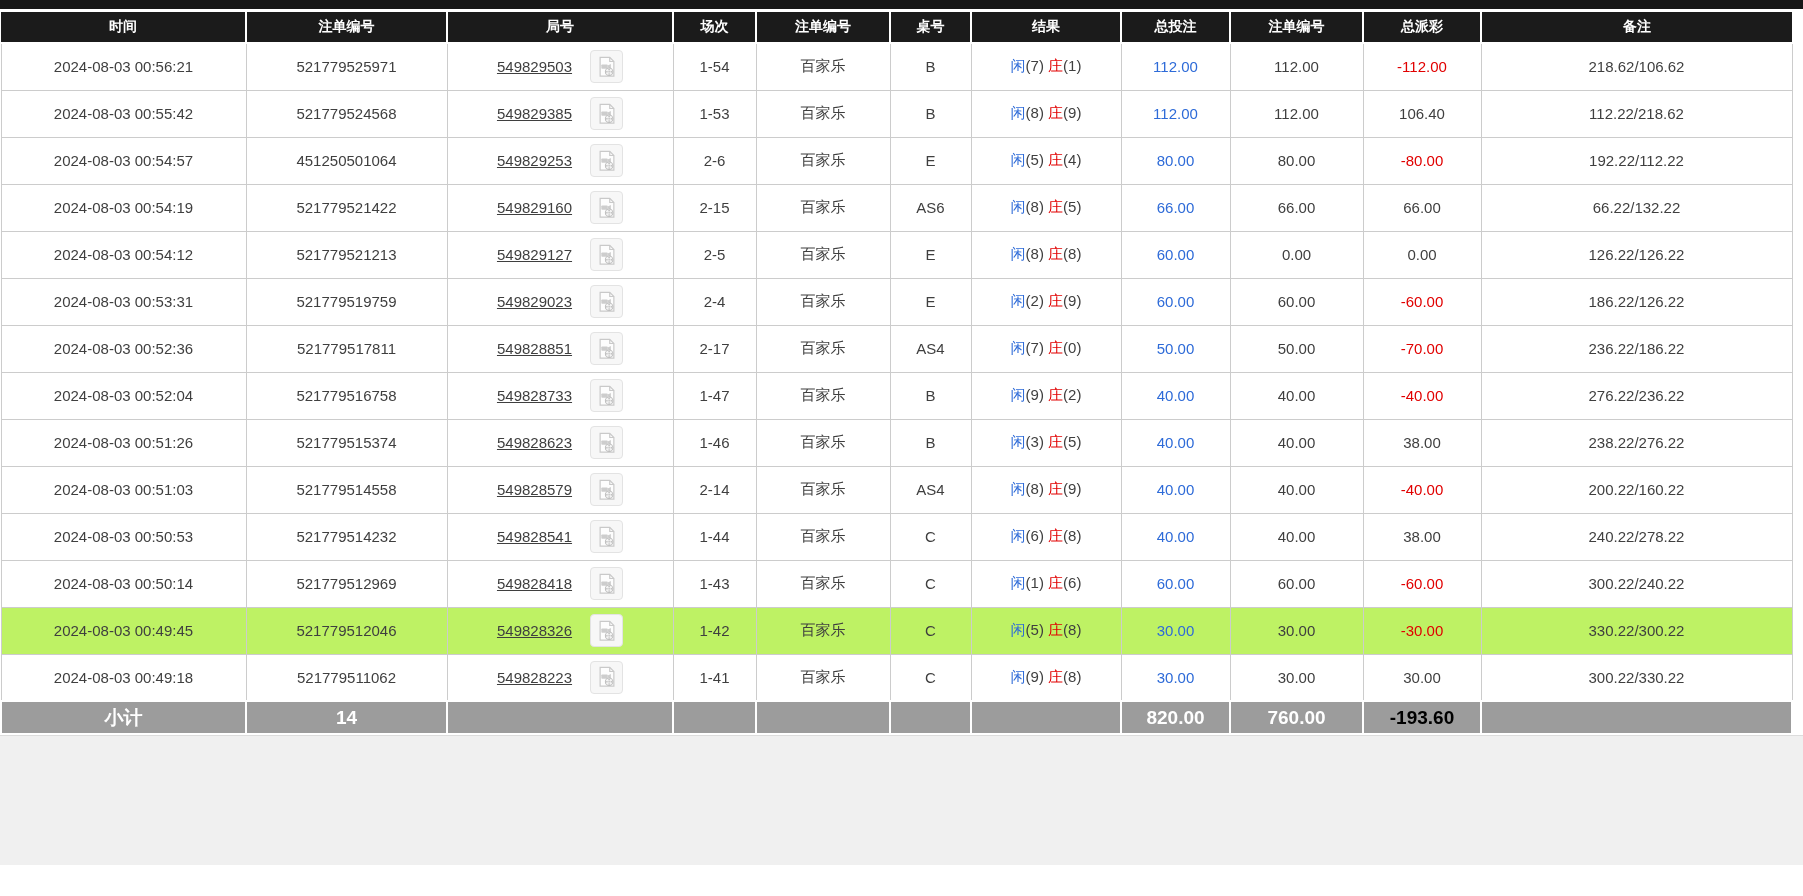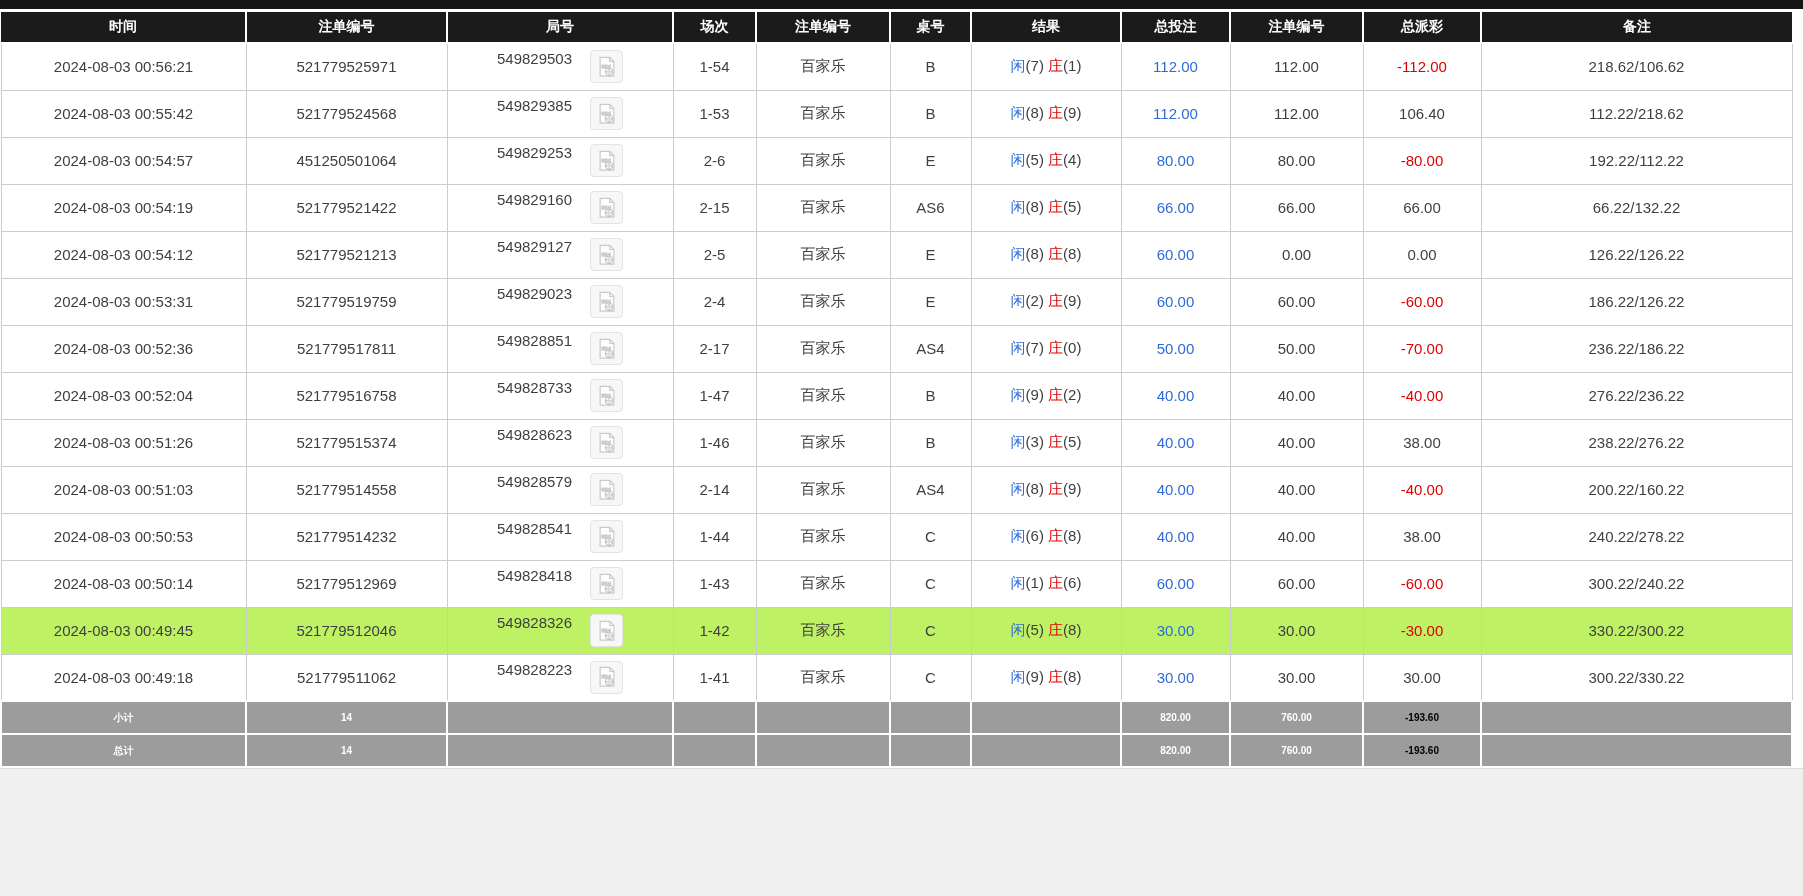--- a/index.html
+++ b/index.html
@@ -13,29 +13,29 @@
     text-align:center; vertical-align:middle;
   }
   thead th:last-child { border-right:none; }
   tbody td {
     height:47px; border:1px solid #cccccc; background:#ffffff;
     text-align:center; vertical-align:middle; font-size:15px; color:#3f3f3f;
   }
   tbody tr.highlight td { background:#bef264; }
   .blue { color:#2e6bd8; }
   .red  { color:#e10000; }
-  .round-cell { display:flex; align-items:flex-start; justify-content:center; gap:18px; }
+  .round-cell { display:flex; align-items:center; justify-content:center; gap:18px;text-decoration:underline; }
   .video-btn {
     width:33px; height:33px; border:1px solid #e3e3e3; border-radius:4px;
     background:#f7f7f7; display:inline-flex; align-items:center; justify-content:center;
     cursor:pointer; padding:0;
   }
   tfoot td {
     background:#9c9c9c; color:#ffffff; height:33px; border:2px solid #ffffff;
-    text-align:center; vertical-align:middle; font-size:10px; font-weight:bold;
+    text-align:center; vertical-align:middle; font-size:19px; font-weight:bold;
   }
   tfoot td.red { color:#000000; }
   .bottom-area { width:1803px; height:130px; background:#f0f0f0; border-top:1px solid #dcdcdc; }
 </style>
 </head>
 <body>
 
 <div class="topbar"></div>
 <div class="gap-line"></div>
 
@@ -511,29 +511,16 @@
         <td></td>
         <td></td>
         <td></td>
         <td></td>
         <td></td>
         <td>820.00</td>
         <td>760.00</td>
         <td class="red">-193.60</td>
         <td></td>
       </tr>
-      <tr>
-        <td>总计</td>
-        <td>14</td>
-        <td></td>
-        <td></td>
-        <td></td>
-        <td></td>
-        <td></td>
-        <td>820.00</td>
-        <td>760.00</td>
-        <td class="red">-193.60</td>
-        <td></td>
-      </tr>
     </tfoot>
 </table>
 
 <div class="bottom-area"></div>
 
 </body></html>

